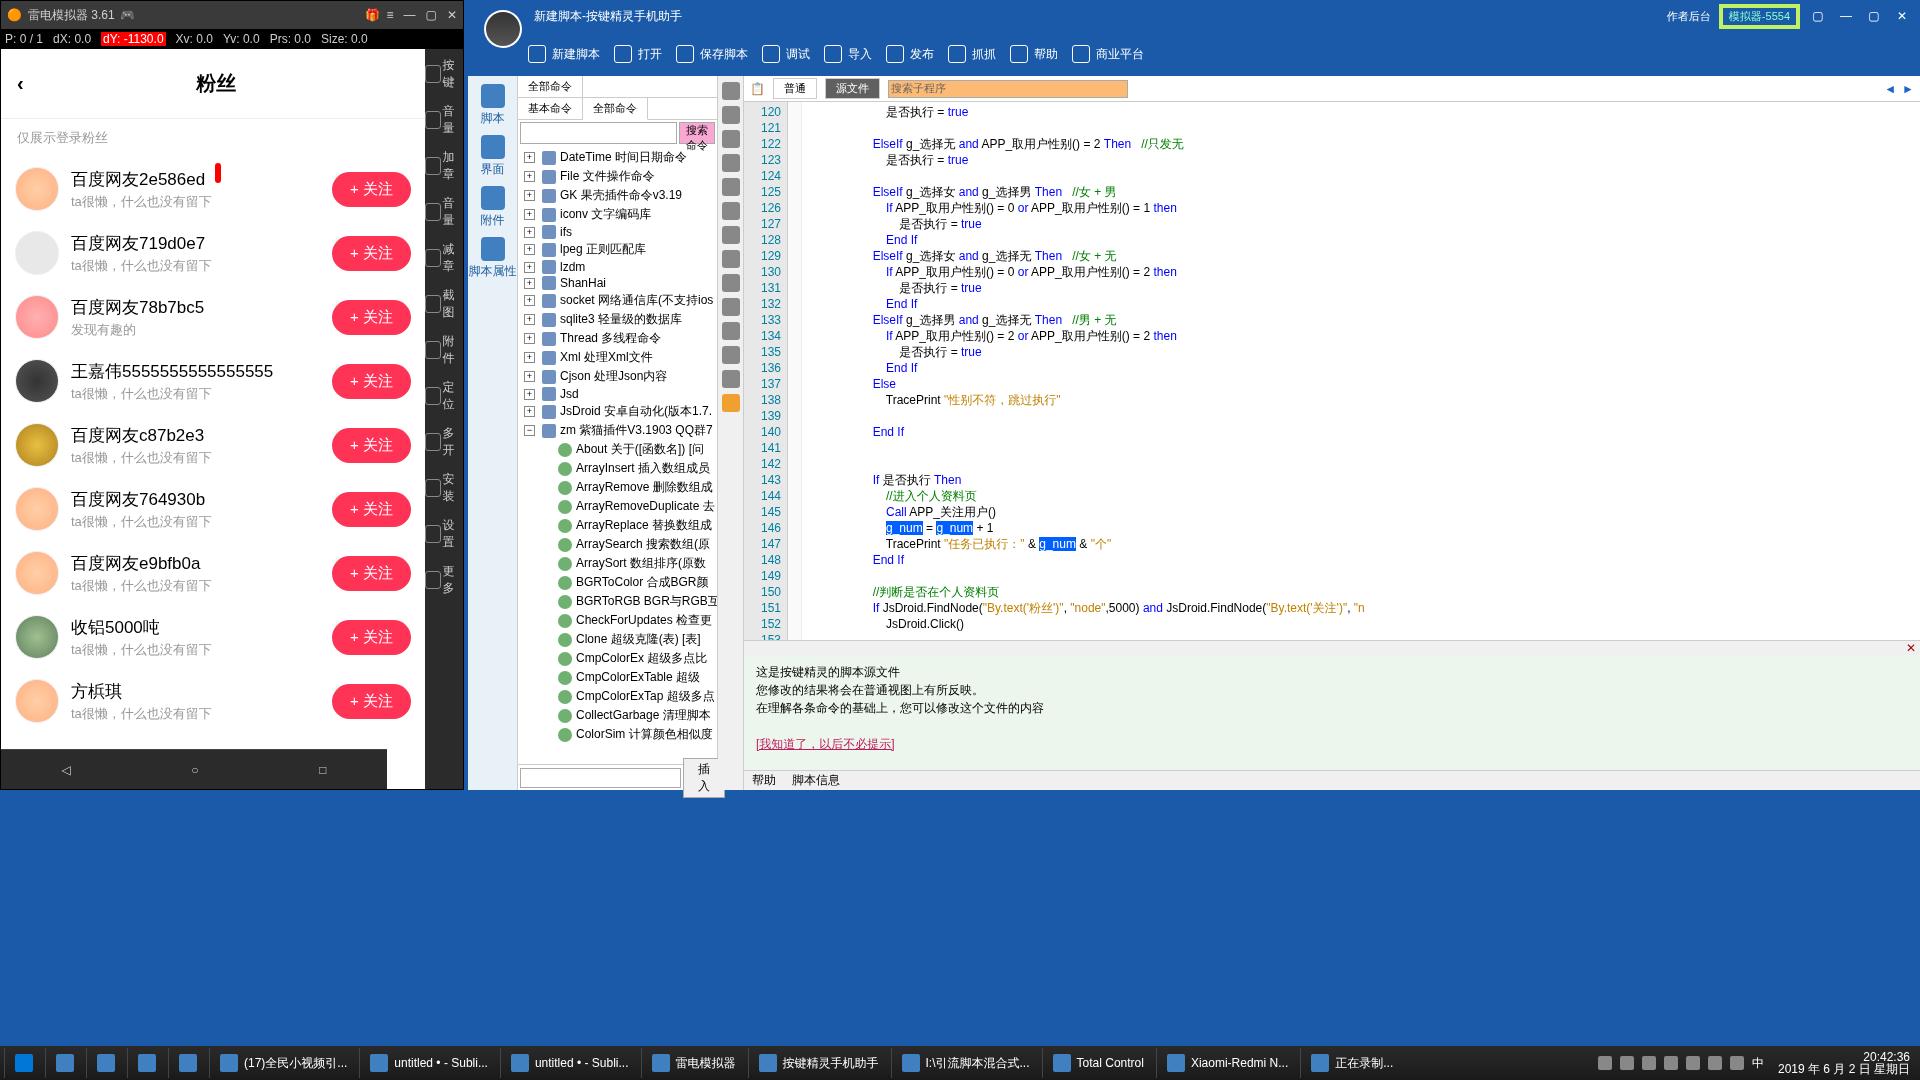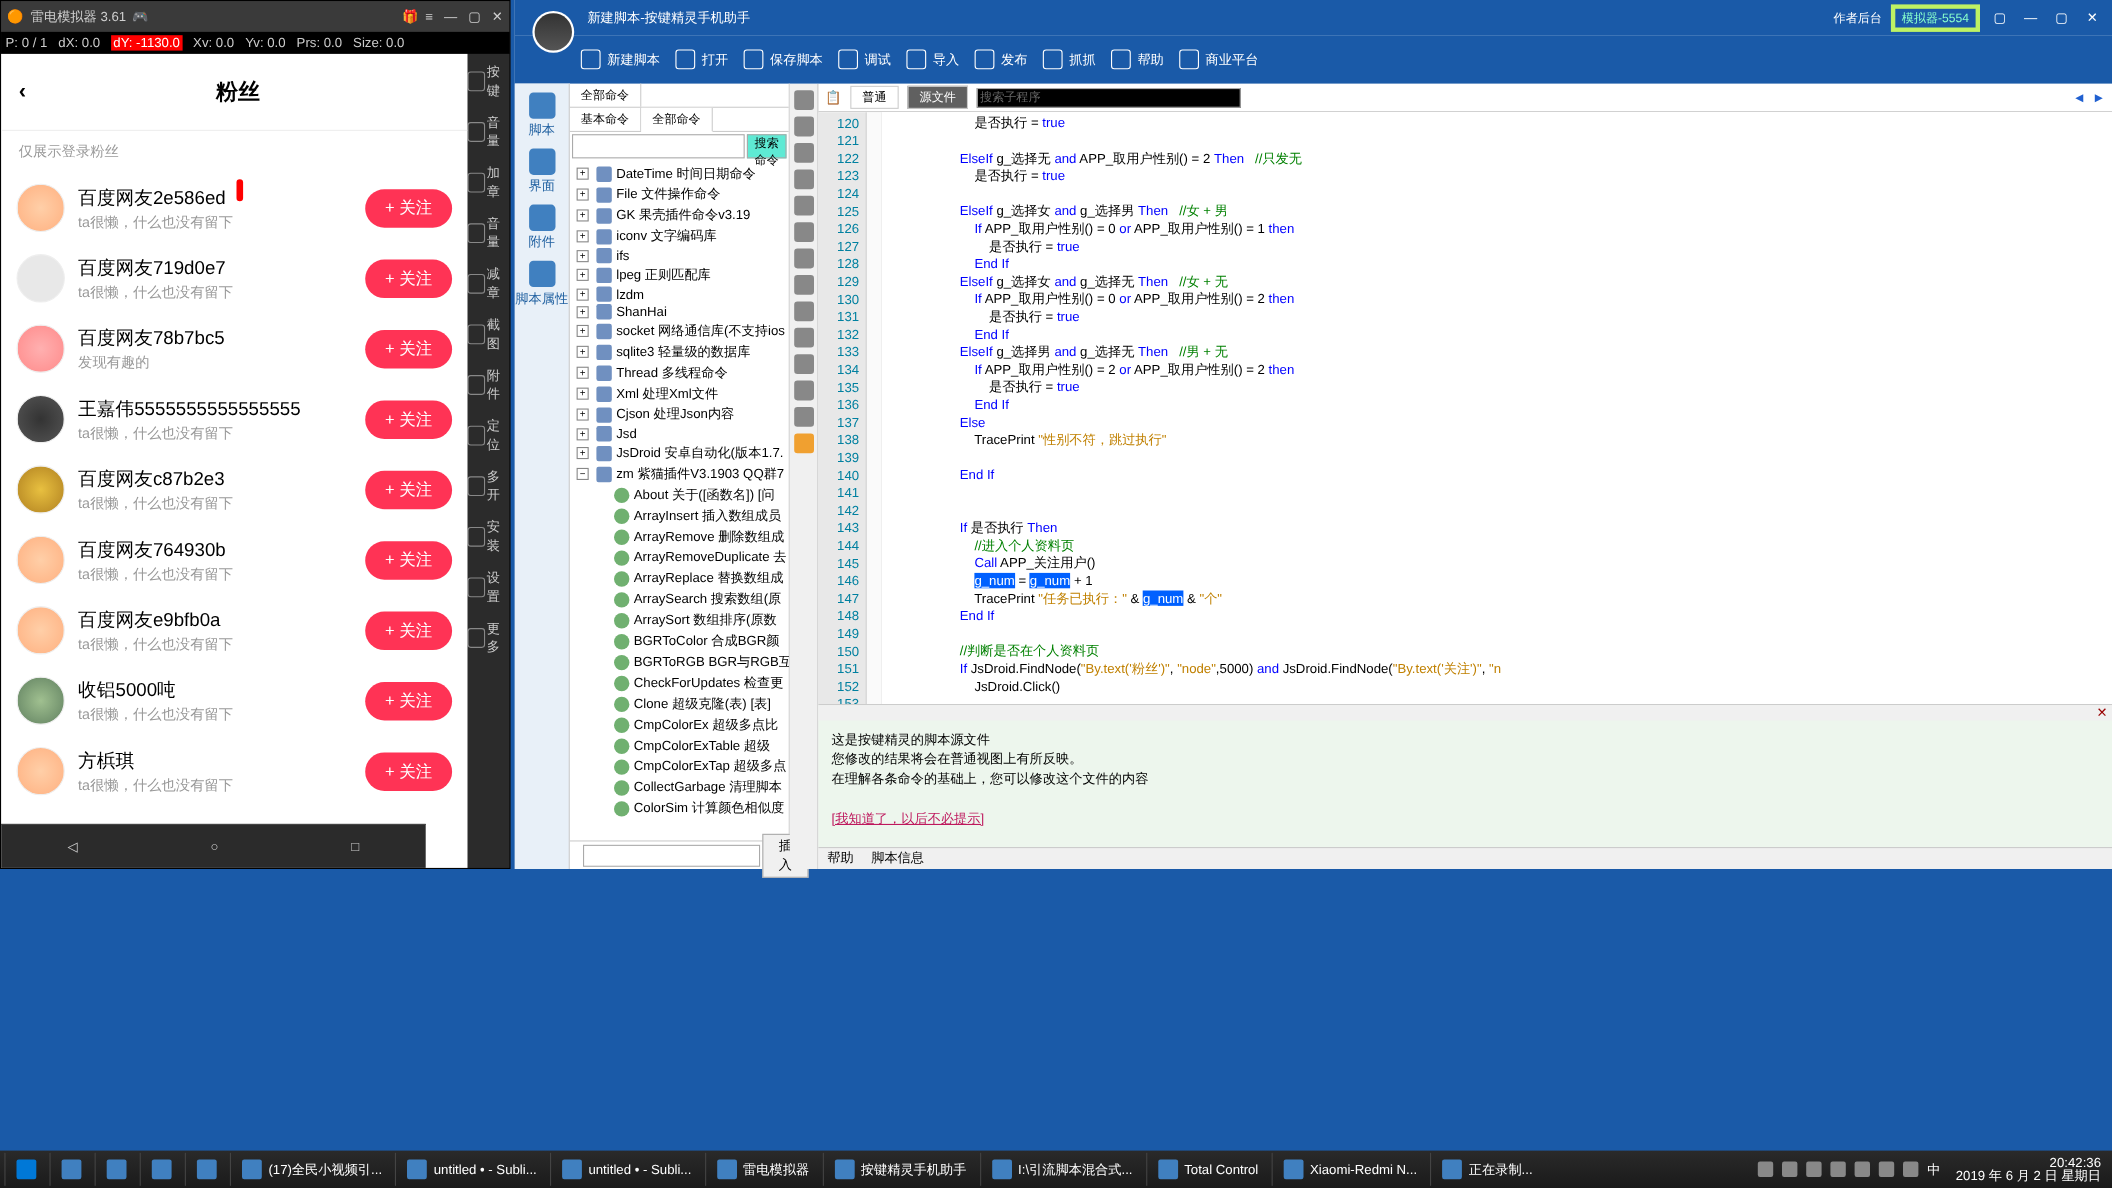--- a/index.html
+++ b/index.html
@@ -58,49 +58,49 @@
 .ide-left{width:50px;background:#e8f0f8;border-right:1px solid #ccc;display:flex;flex-direction:column;align-items:center;gap:8px;padding-top:8px}
 .ide-left-btn{display:flex;flex-direction:column;align-items:center;gap:2px;color:#2060a0;font-size:10px;cursor:pointer;text-align:center}
 .ide-left-ico{width:24px;height:24px;background:#4080c0;border-radius:4px}
 .ide-mid{width:200px;display:flex;flex-direction:column;border-right:1px solid #ccc}
 .ide-mid-tabs{height:22px;display:flex;border-bottom:1px solid #ccc}
 .ide-mid-tab{padding:3px 10px;border-right:1px solid #ccc;font-size:11px;cursor:pointer}
 .ide-mid-tab.active{background:#fff;border-bottom:1px solid #fff;margin-bottom:-1px}
 .ide-mid-sub{height:22px;display:flex;border-bottom:1px solid #ccc}
 .ide-search{height:26px;display:flex;padding:2px;gap:2px}
 .ide-search input{flex:1;border:1px solid #aaa}
-.ide-search button{border:1px solid #aaa;background:#5eead4;padding:0 6px;font-size:11px}
+.ide-search button{border:1px solid #aaa;background:#f9a8d4;padding:0 6px;font-size:11px}
 .ide-tree{flex:1;overflow:auto;font-size:12px;padding:2px}
 .tree-item{display:flex;align-items:center;gap:4px;padding:1px 0 1px 22px;white-space:nowrap;cursor:pointer}
 .tree-item.lib{padding-left:22px}
 .tree-item.fn{padding-left:38px}
 .tree-ico{width:14px;height:14px;flex-shrink:0}
 .tree-ico.dll{background:#7090c0;border-radius:2px}
 .tree-ico.func{background:#70b070;border-radius:50%}
 .tree-exp{width:11px;height:11px;border:1px solid #888;display:flex;align-items:center;justify-content:center;font-size:9px;line-height:1;margin-left:-18px;margin-right:3px;background:#fff}
 .ide-icons{width:26px;background:#f0f0f0;border-right:1px solid #ccc;display:flex;flex-direction:column;align-items:center;gap:6px;padding-top:6px}
 .ide-icons .ti{width:18px;height:18px;background:#888;border-radius:3px;cursor:pointer}
 .ide-editor{flex:1;display:flex;flex-direction:column;min-width:0}
 .ed-top{height:26px;display:flex;align-items:center;gap:8px;padding:0 6px;border-bottom:1px solid #ccc}
 .ed-top-btn{padding:2px 10px;border:1px solid #ccc;font-size:11px;cursor:pointer}
 .ed-top-btn.src{background:#606060;color:#fff}
 .ed-search{flex:1;max-width:240px}
-.ed-search input{width:100%;border:1px solid #aaa;padding:2px;font-size:11px;background:#000000;color:#666}
+.ed-search input{width:100%;border:1px solid #aaa;padding:2px;font-size:11px;background:#fdba74;color:#666}
 .ed-nav{margin-left:auto;display:flex;gap:6px;color:#2060d0}
 .ed-code{flex:1;display:flex;overflow:hidden;font-family:Consolas,monospace;font-size:12px}
 .ed-gutter{width:44px;background:#e8e8e8;text-align:right;padding:2px 6px 2px 2px;color:#0080a0;border-right:1px solid #ccc;line-height:16px}
 .ed-fold{width:14px;border-right:1px solid #eee;background:#fafafa}
 .ed-text{flex:1;padding:2px 4px;line-height:16px;white-space:pre;overflow:auto;background:#fff}
 .kw{color:#0000ff}.str{color:#c08000}.cmt{color:#008000}.hl{background:#0060ff;color:#fff}
 .ed-bot{height:130px;border-top:1px solid #ccc;background:#edf6ed;display:flex;flex-direction:column}
 .ed-bot-x{height:14px;text-align:right;padding-right:4px;color:#900;background:#f0f0f0;cursor:pointer}
 .ed-msg{flex:1;padding:8px 12px;font-size:12px;line-height:18px}
 .ed-msg .link{color:#be185d;text-decoration:underline;cursor:pointer}
 .ed-stat{height:20px;background:#f0f0f0;border-top:1px solid #ccc;display:flex;align-items:center;gap:16px;padding:0 8px;font-size:11px}
-.ide-ins{height:26px;border-top:1px solid #ccc;display:flex;align-items:center;padding:12px;gap:2px}
+.ide-ins{height:26px;border-top:1px solid #ccc;display:flex;align-items:center;padding:2px;gap:2px}
 .ide-ins input{flex:1;border:1px solid #aaa;padding:2px}
 .ide-ins button{border:1px solid #aaa;background:#f0f0f0;padding:2px 14px}
 
 
 .taskbar{position:absolute;left:0;bottom:0;width:100%;height:34px;background:linear-gradient(#2a2a2a,#1a1a1a);display:flex;align-items:center;color:#fff;padding:0 4px}
 .tb-btn{height:30px;padding:0 10px;display:flex;align-items:center;gap:6px;font-size:11px;margin-right:2px;cursor:pointer;border-left:1px solid #444}
 .tb-ico{width:18px;height:18px;background:#4080c0;border-radius:2px}
 .tb-tray{margin-left:auto;display:flex;align-items:center;gap:8px;font-size:11px}
 .tb-tico{width:14px;height:14px;background:#888;border-radius:2px}
 .tb-clock{text-align:right;line-height:12px;font-size:10px;padding:0 6px}

